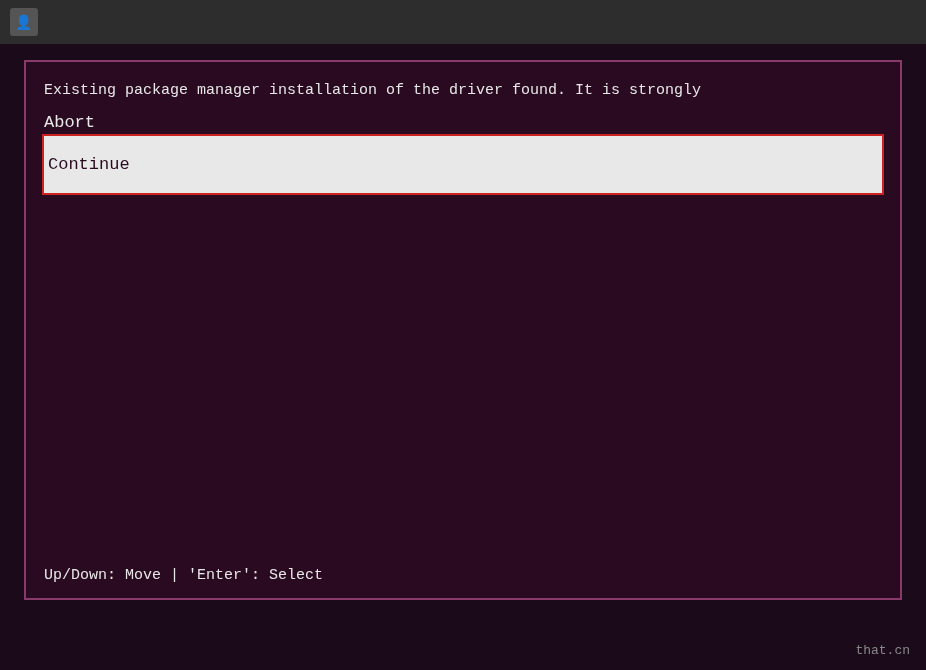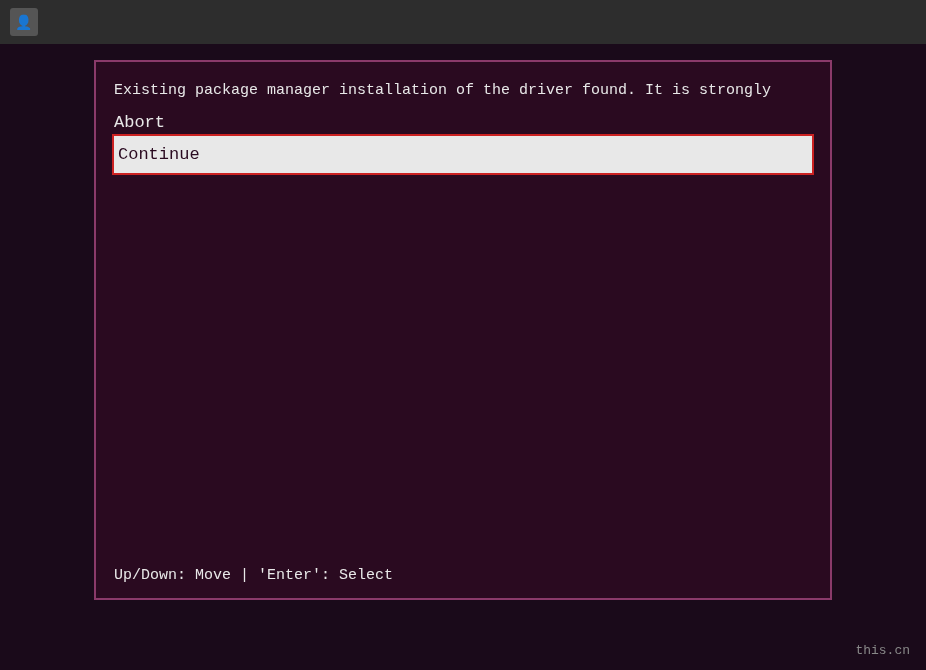--- a/index.html
+++ b/index.html
@@ -39,21 +39,21 @@
     }
 
     .main-content {
       padding: 10px 14px;
       display: flex;
       flex-direction: column;
       align-items: center;
     }
 
     .terminal-box {
-      width: 738px;
+      width: 878px;
       height: 540px;
       background-color: #2a0a20;
       border: 2px solid #8a3a6a;
       padding: 18px 18px 14px 18px;
       display: flex;
       flex-direction: column;
       justify-content: space-between;
       margin-top: 6px;
     }
 
@@ -74,21 +74,21 @@
       color: #e8e8e8;
       font-size: 17px;
       line-height: 1.6;
       cursor: pointer;
     }
 
     .menu-item.selected {
       background-color: #e8e8e8;
       color: #2a0a20;
       display: inline-block;
-      padding: 5px 4px;
+      padding: 15px 4px;
       outline: 2px solid #cc2222;
     }
 
     .status-bar {
       color: #e8e8e8;
       font-size: 15px;
       border-top: none;
       padding-top: 4px;
       margin-top: 8px;
     }
@@ -118,13 +118,13 @@
       <div class="message-text">Existing package manager installation of the driver found. It is strongly</div>
 
       <div class="menu-item">Abort</div>
       <div class="menu-item selected">Continue</div>
     </div>
 
     <div class="status-bar">Up/Down: Move | 'Enter': Select</div>
   </div>
 </div>
 
-<div class="watermark">this.cn</div>
+<div class="watermark">that.cn</div>
 
 </body></html>

